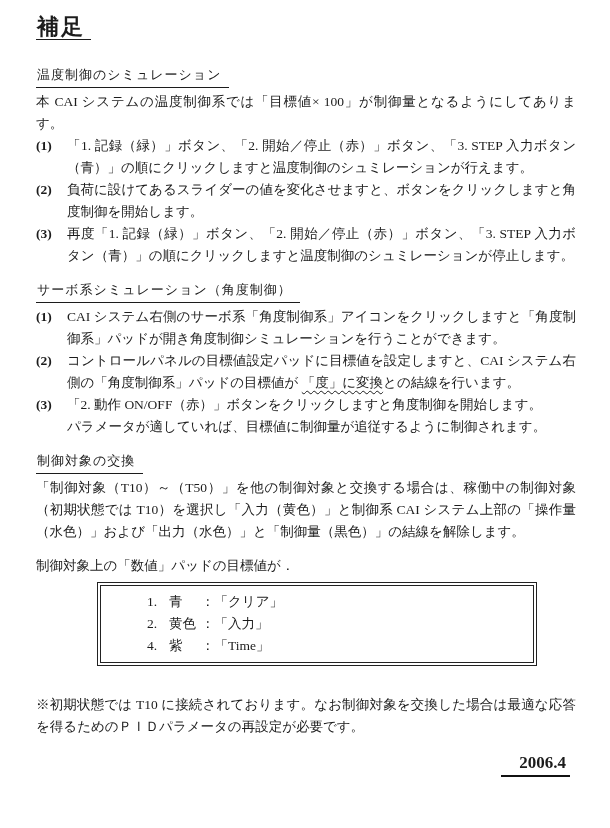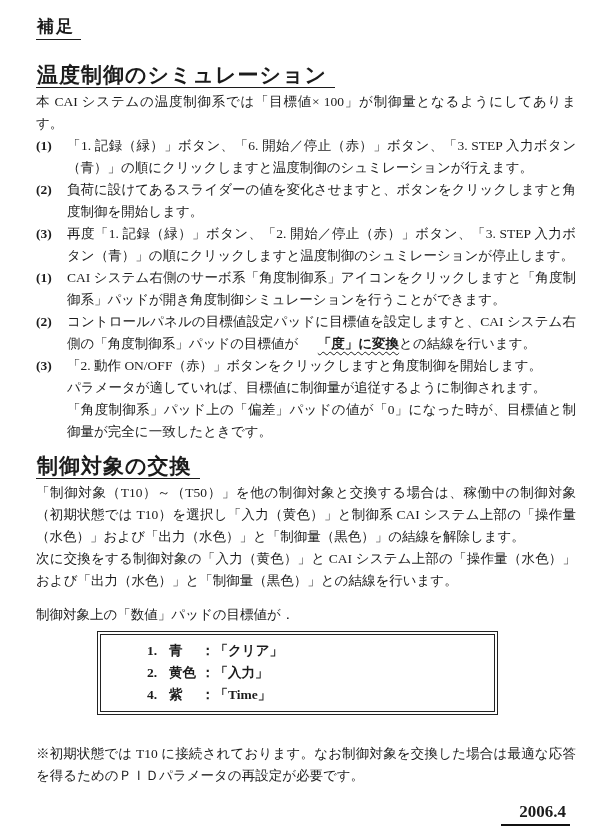--- a/index.html
+++ b/index.html
@@ -9,65 +9,63 @@
     color: #1c1c1c;
     font-family: "Liberation Serif", "DejaVu Serif", serif;
     font-size: 13.5px;
     line-height: 22px;
     overflow: hidden;
   }
   .page { padding: 14px 34px 0 36px; }
 
   .doc-title {
     display: inline-block;
-    font-size: 17px;
+    font-size: 22px;
     font-weight: bold;
     border-bottom: 1.5px solid #1c1c1c;
     padding: 0 6px 1px 1px;
     margin: 2px 0 24px 0;
     letter-spacing: 2px;
   }
 
   h2.sec-head {
     display: table; 
-    font-size: 21px;
-    font-weight: bold;
+    font-size: 13px;
+    font-weight: normal;
     border-bottom: 1.5px solid #1c1c1c;
     padding: 0 8px 1px 1px;
     margin: 12px 0 3px 0;
     letter-spacing: 1px;
   }
   .sec-head.first { margin-top: 0; }
 
   p.body-text { text-align: justify; }
 
   .li { display: flex; align-items: flex-start; }
   .li .num {
     flex: 0 0 31px;
     font-weight: bold;
     font-family: "Liberation Serif", "DejaVu Serif", serif;
   }
   .li .itext { flex: 1 1 auto; text-align: justify; }
   .li .iline { text-align: justify; }
 
   .emph-wavy {
-    font-weight: bold;
+    font-weight: normal;
     text-decoration: underline wavy 1px #1c1c1c;
     text-underline-offset: 3px;
-    margin-left: 16px;
   }
 
   .legend-label { margin-top: 12px; }
 
   .legend-box {
-    width: 401px;
+    width: 440px;
     margin: 5px 0 8px 61px;
     border: 4px double #222222;
     padding: 5px 10px 5px 46px;
-    font-weight: bold;
   }
   .legend-grid {
     display: grid;
     grid-template-columns: 186px 1fr;
     grid-template-rows: repeat(3, 22px);
     grid-auto-flow: column;
   }
   .legend-row { white-space: nowrap; }
   .legend-row .l-num { display: inline-block; width: 22px; }
   .legend-row .l-color { display: inline-block; width: 32px; }
@@ -89,57 +87,56 @@
 <div class="page">
 
   <div class="doc-title">補足</div>
 
   
   <section>
     <h2 class="sec-head first">温度制御のシミュレーション</h2>
     <p class="body-text">本 CAI システムの温度制御系では「目標値× 100」が制御量となるようにしてあります。</p>
     <div class="li">
       <span class="num">(1)</span>
-      <span class="itext">「1. 記録（緑）」ボタン、「6. 開始／停止（赤）」ボタン、「3. STEP 入力ボタン（青）」の順にクリックしますと温度制御のシュミレーションが行えます。</span>
+      <span class="itext">「1. 記録（緑）」ボタン、「2. 開始／停止（赤）」ボタン、「3. STEP 入力ボタン（青）」の順にクリックしますと温度制御のシュミレーションが行えます。</span>
     </div>
     <div class="li">
       <span class="num">(2)</span>
       <span class="itext">負荷に設けてあるスライダーの値を変化させますと、ボタンをクリックしますと角度制御を開始します。</span>
     </div>
     <div class="li">
       <span class="num">(3)</span>
       <span class="itext">再度「1. 記録（緑）」ボタン、「2. 開始／停止（赤）」ボタン、「3. STEP 入力ボタン（青）」の順にクリックしますと温度制御のシュミレーションが停止します。</span>
     </div>
   </section>
 
   
   <section>
+    <h2 class="sec-head">サーボ系シミュレーション（角度制御）</h2>
     <div class="li">
       <span class="num">(1)</span>
       <span class="itext">CAI システム右側のサーボ系「角度制御系」アイコンをクリックしますと「角度制御系」パッドが開き角度制御シミュレーションを行うことができます。</span>
     </div>
     <div class="li">
       <span class="num">(2)</span>
       <span class="itext"><span>コントロールパネルの目標値設定パッドに目標値を設定しますと、CAI システム右側の「角度制御系」パッドの目標値が </span><span class="emph-wavy">「度」に変換</span><span>との結線を行います。</span></span>
     </div>
     <div class="li">
       <span class="num">(3)</span>
       <span class="itext">
         <div class="iline">「2. 動作 ON/OFF（赤）」ボタンをクリックしますと角度制御を開始します。</div>
         <div class="iline">パラメータが適していれば、目標値に制御量が追従するように制御されます。</div>
-        <div class="iline">「角度制御系」パッド上の「偏差」パッドの値が「0」になった時が、目標値と制御量が完全に一致したときです。</div>
       </span>
     </div>
   </section>
 
   
   <section>
     <h2 class="sec-head">制御対象の交換</h2>
     <p class="body-text">「制御対象（T10）～（T50）」を他の制御対象と交換する場合は、稼働中の制御対象（初期状態では T10）を選択し「入力（黄色）」と制御系 CAI システム上部の「操作量（水色）」および「出力（水色）」と「制御量（黒色）」の結線を解除します。</p>
-    <p class="body-text">次に交換をする制御対象の「入力（黄色）」と CAI システム上部の「操作量（水色）」および「出力（水色）」と「制御量（黒色）」との結線を行います。</p>
   </section>
 
   
   <p class="legend-label">制御対象上の「数値」パッドの目標値が．</p>
 
   <div class="legend-box">
     <div class="legend-grid">
       <div class="legend-row">
         <span class="l-num">1.</span><span class="l-color">青</span><span class="l-sep">：</span><span class="l-val">「クリア」</span>
       </div>

